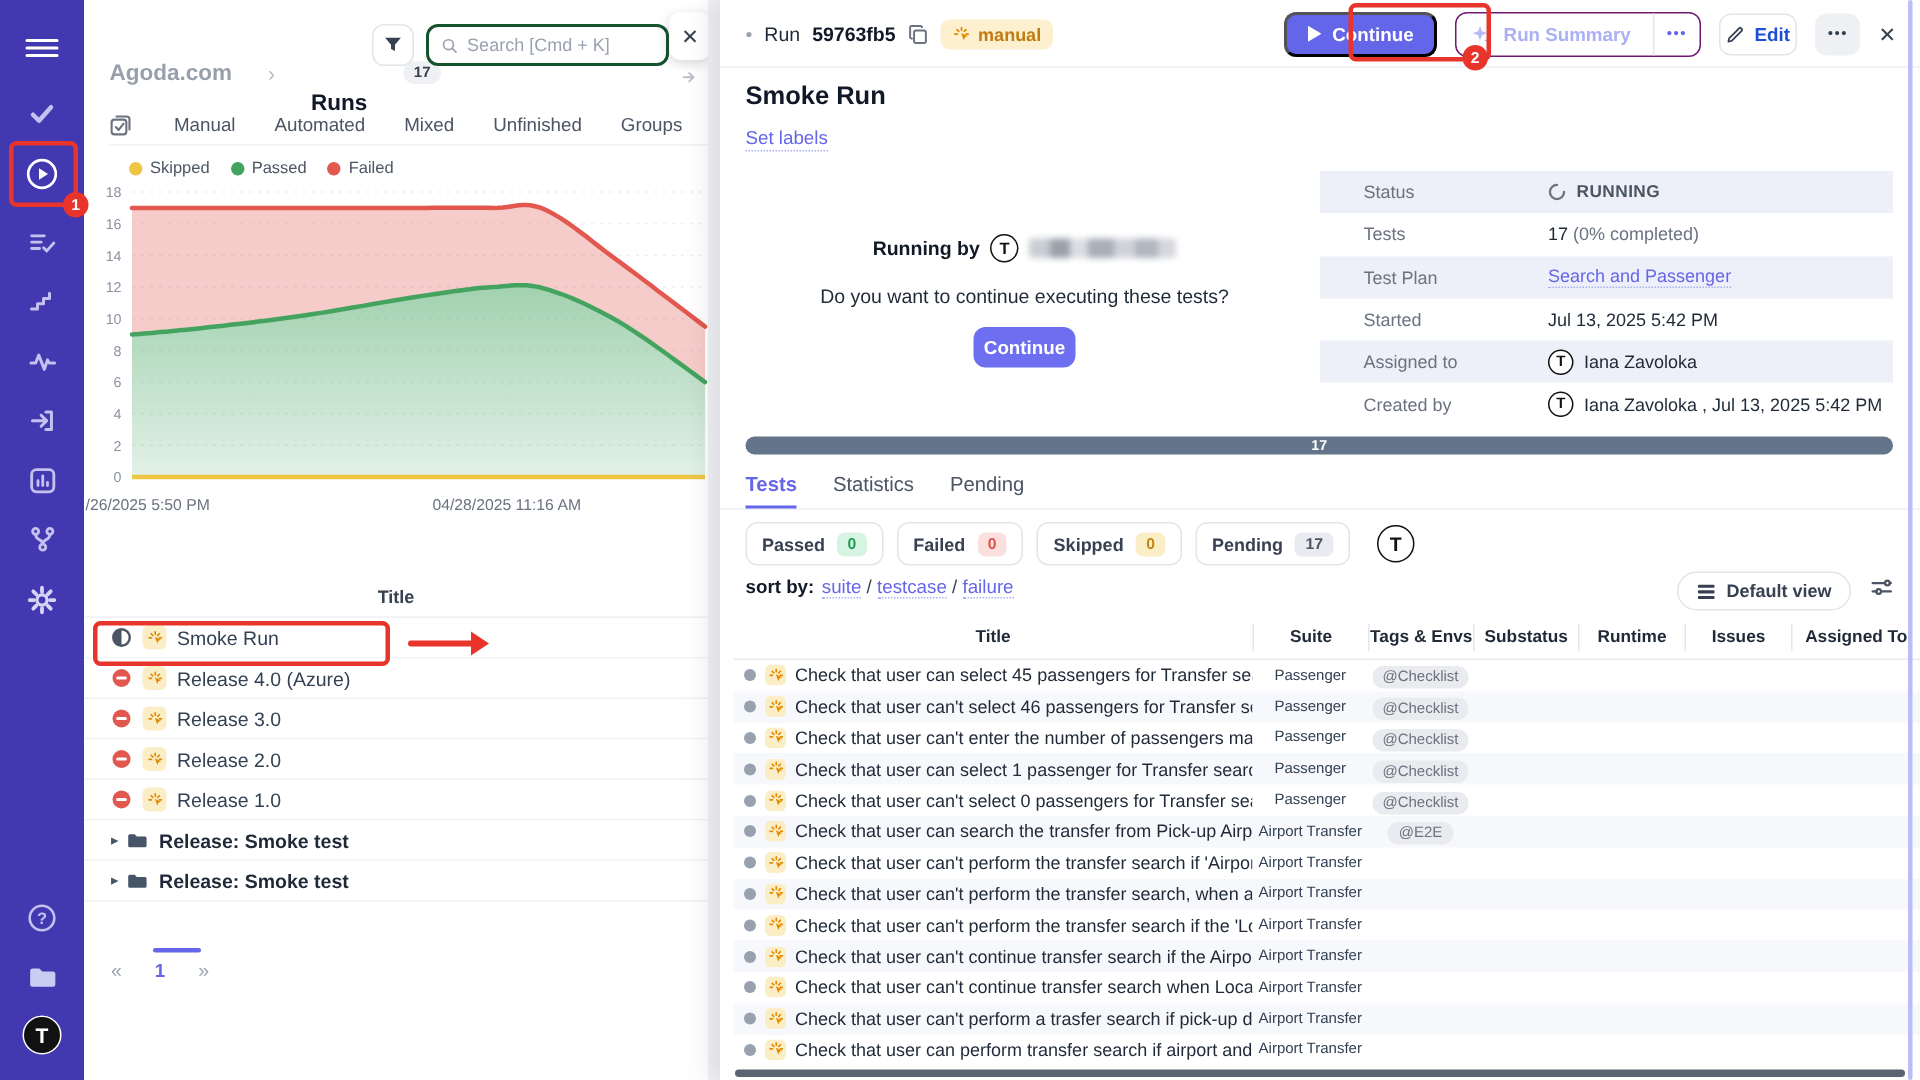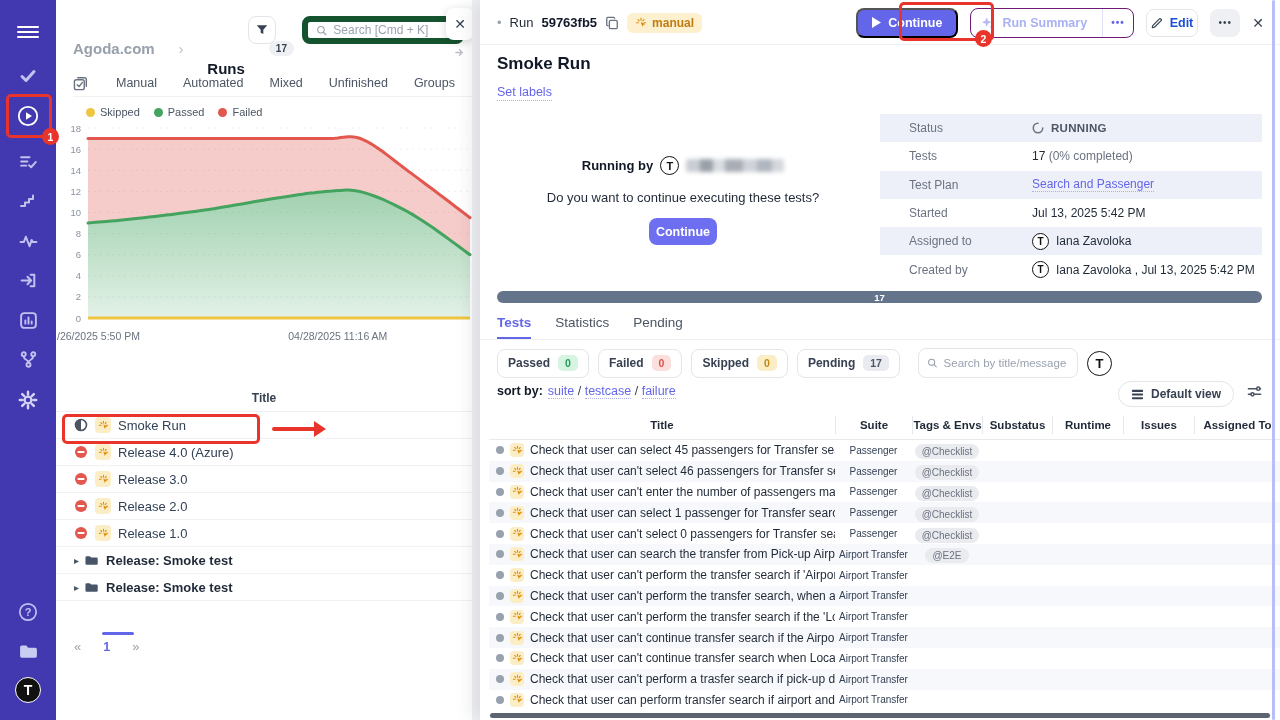--- a/index.html
+++ b/index.html
@@ -13,21 +13,21 @@
   .burger span{display:block;width:22px;height:2.6px;background:#fff;border-radius:2px;margin:2.4px 0;}
 
   
   .left-panel{position:absolute;left:56px;top:0;width:416px;height:720px;background:#fff;overflow:hidden;z-index:6;}
   .crumbs{position:absolute;left:17px;top:20px;display:flex;align-items:center;gap:24px;font-size:15px;}
   .crumb-proj{color:#98a0ab;font-weight:600;}
   .crumb-sep{color:#b6bcc6;font-size:14px;}
   .crumb-page{color:#111827;font-weight:700;margin-top:40px;}
   .count-chip{background:#eef0f3;color:#374151;font-size:10px;font-weight:700;border-radius:9px;padding:2px 7px;}
   .icon-btn{position:absolute;display:flex;align-items:center;justify-content:center;border:1px solid #e2e5ea;border-radius:8px;background:#fff;cursor:pointer;}
-  .lp-search{position:absolute;left:228px;top:16px;width:162px;height:28px;border:6px solid #14532d;border-radius:8px;display:flex;align-items:center;padding:0 8px;gap:6px;background:#fff;margin-left:18px;}
+  .lp-search{position:absolute;left:228px;top:16px;width:162px;height:28px;border:2px solid #14532d;border-radius:8px;display:flex;align-items:center;padding:0 8px;gap:6px;background:#fff;}
   .lp-search input{border:none;outline:none;font-size:12px;color:#374151;width:100%;font-family:"Liberation Sans",sans-serif;}
   .lp-search input::placeholder{color:#9aa2af;}
   .close-float{position:absolute;left:390px;top:8px;width:28px;height:32px;background:#fff;border-radius:8px;box-shadow:0 2px 8px rgba(15,23,42,.18);display:flex;align-items:center;justify-content:center;font-size:14px;color:#374151;cursor:pointer;z-index:8;}
   .dock-mini{position:absolute;left:398px;top:44px;opacity:.45;z-index:7;}
   .lp-tabs{position:absolute;left:17px;top:70px;width:399px;height:27px;display:flex;align-items:center;gap:26px;border-bottom:1px solid #f0f2f5;}
   .lp-tab{font-size:12.5px;color:#4b5563;font-weight:500;cursor:pointer;white-space:nowrap;}
   .sel-icon{margin-right:2px;display:flex;}
   .chart-legend{position:absolute;left:30px;top:106px;display:flex;gap:14px;align-items:center;}
   .leg-item{display:flex;align-items:center;gap:5px;font-size:11px;color:#4b5563;}
   .leg-dot{width:9px;height:9px;border-radius:50%;display:inline-block;}
@@ -549,27 +549,20 @@
         </span>
         <span class="fchip">
           <span>Skipped</span>
           <span class="fcount" style="background: rgb(251, 238, 198); color: rgb(192, 138, 18);">0</span>
         </span>
         <span class="fchip">
           <span>Pending</span>
           <span class="fcount" style="background: rgb(233, 235, 240); color: rgb(75, 85, 99);">17</span>
         </span>
         <span></span>
-      <div class="rp-search">
-        <svg viewBox="0 0 16 16" width="12" height="12">
-            <circle cx="7" cy="7" r="4.6" fill="none" stroke="#9aa2af" stroke-width="1.6"></circle>
-            <path d="M10.5 10.5 14 14" stroke="#9aa2af" stroke-width="1.6" stroke-linecap="round"></path>
-          </svg>
-        <input type="text" placeholder="Search by title/message" style="">
-      </div>
       <span class="tav" style="width:25px;height:25px;font-size:13px">T</span>
     </div>
 
     <div class="sort-row">
       <span class="sort-lb">sort by:</span>
       <span><span class="sort-link">suite</span><span class="sort-sep"> / </span><span class="sort-link">testcase</span><span class="sort-sep"> / </span><span class="sort-link">failure</span></span>
     </div>
     <div class="view-btn">
       <svg viewBox="0 0 14 14" width="13" height="13" fill="#374151">
           <rect x="1" y="2" width="12" height="2.2" rx="0.8"></rect>

